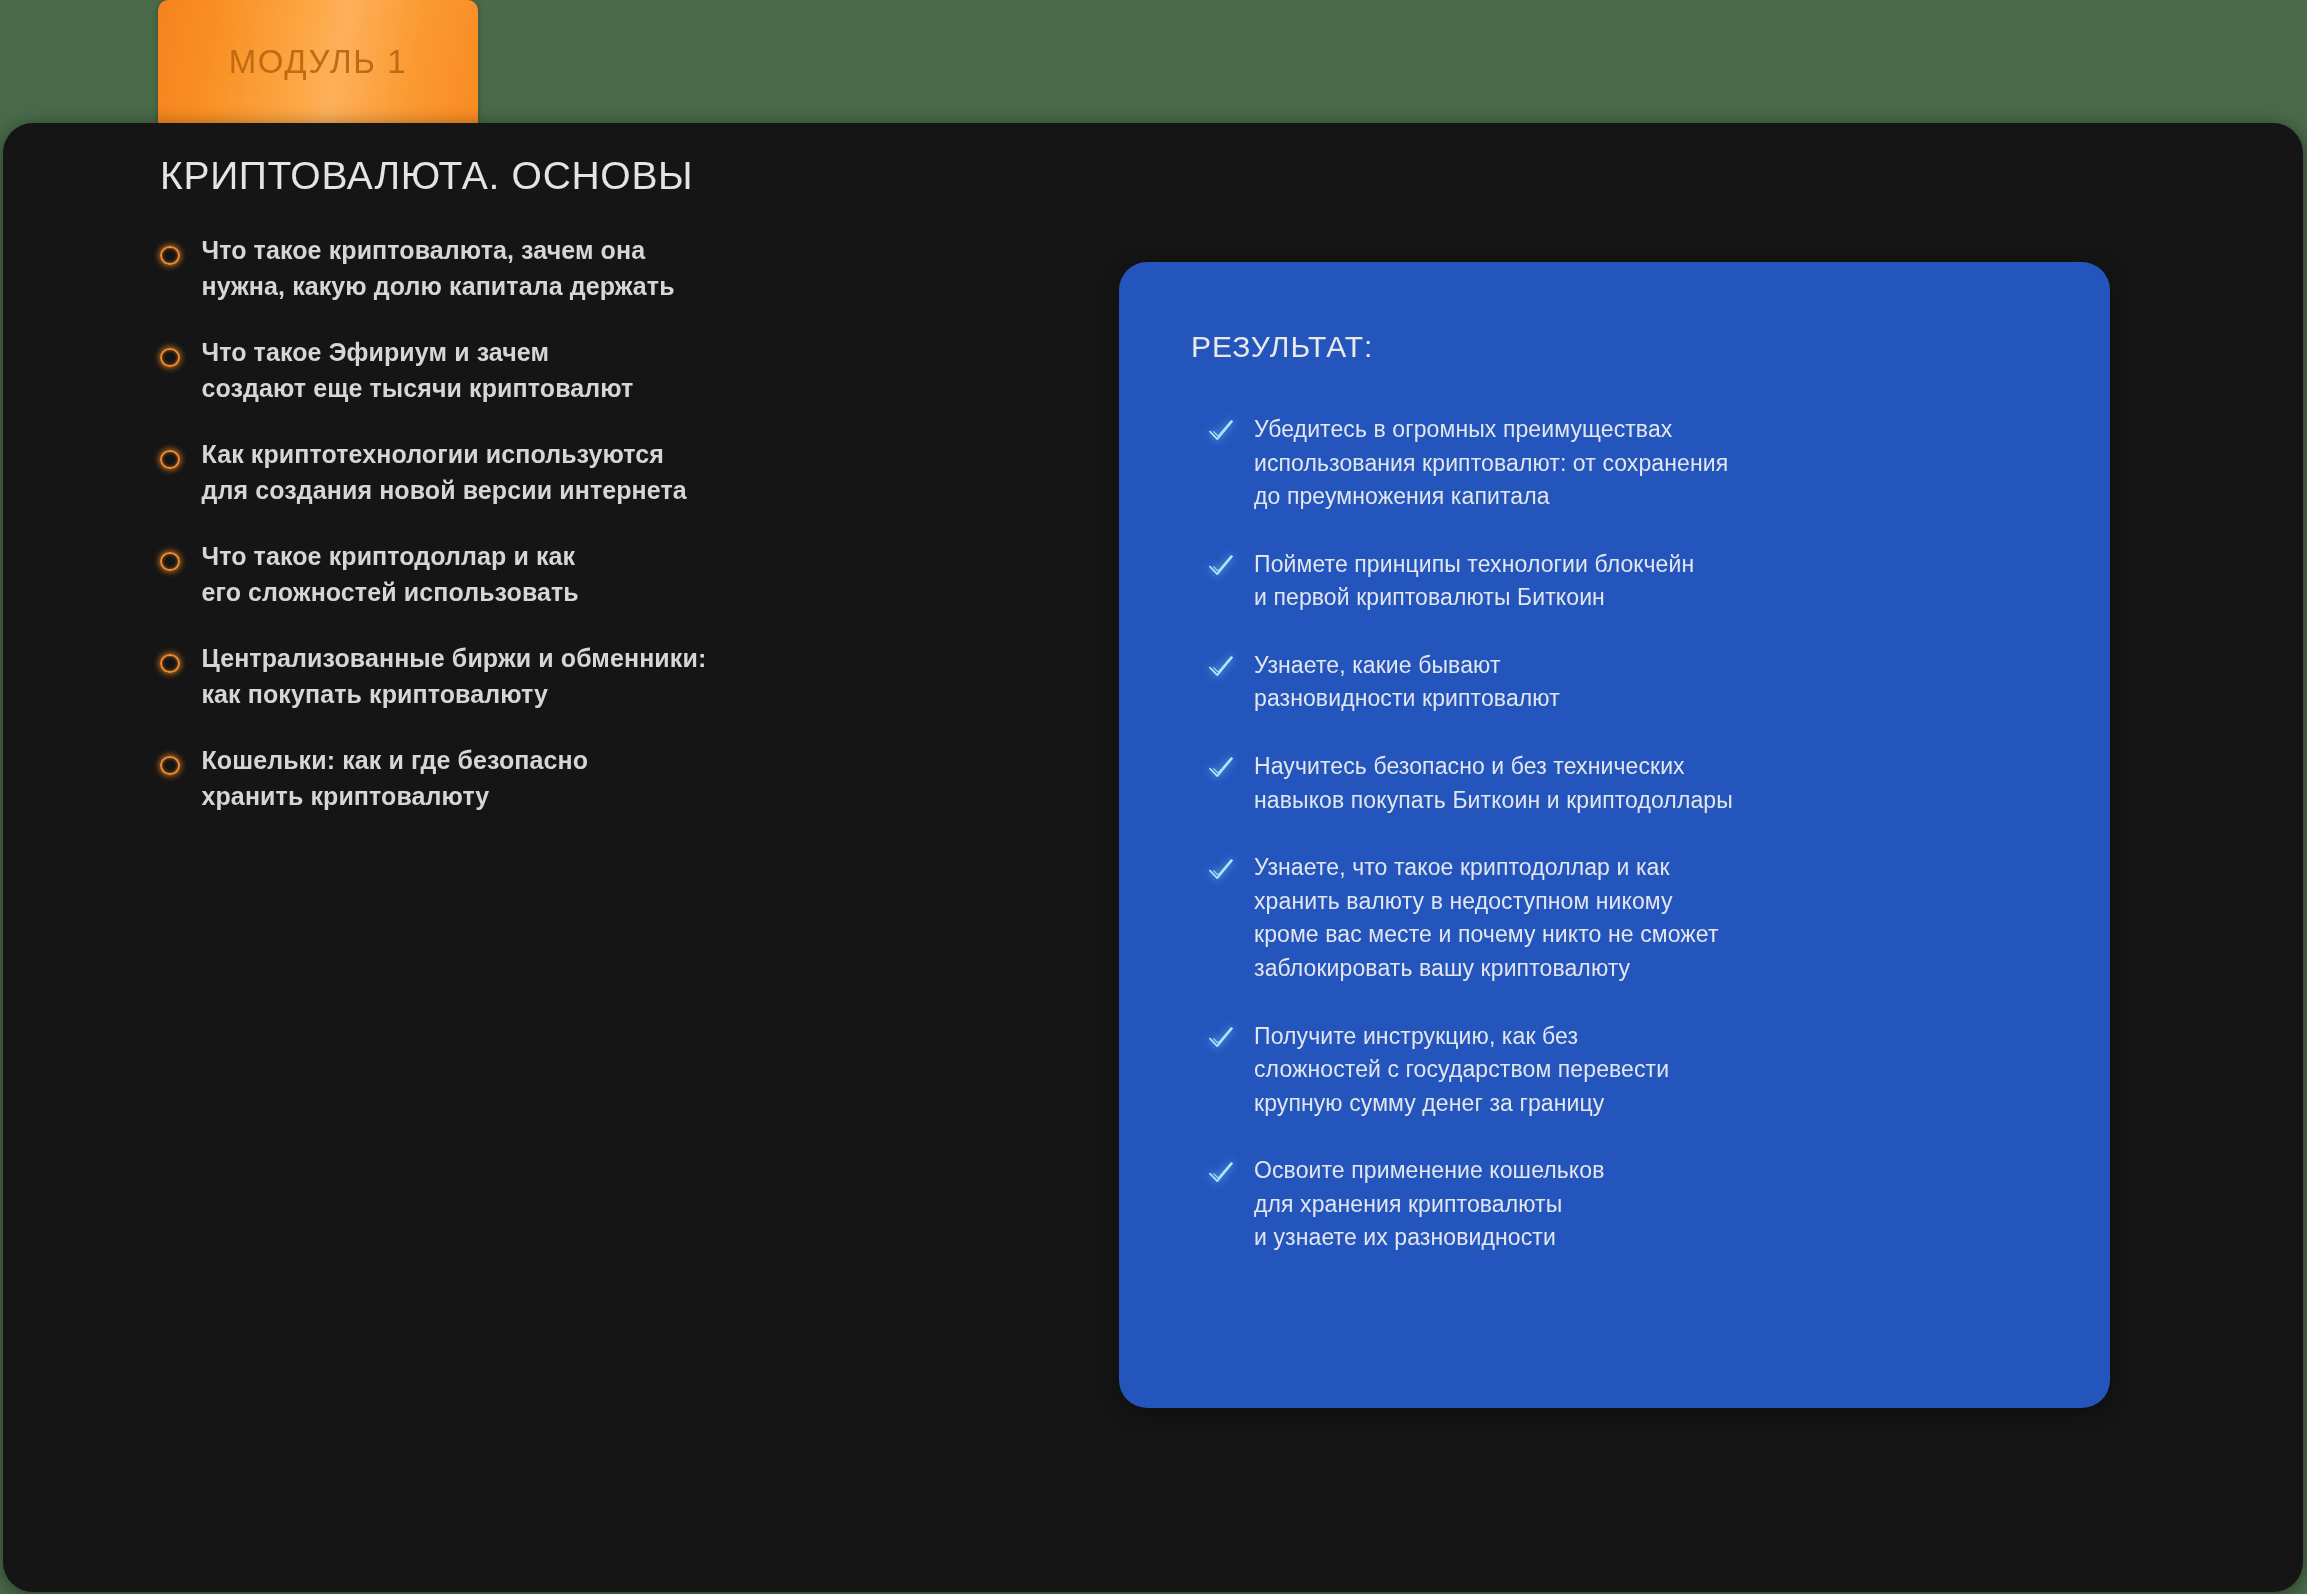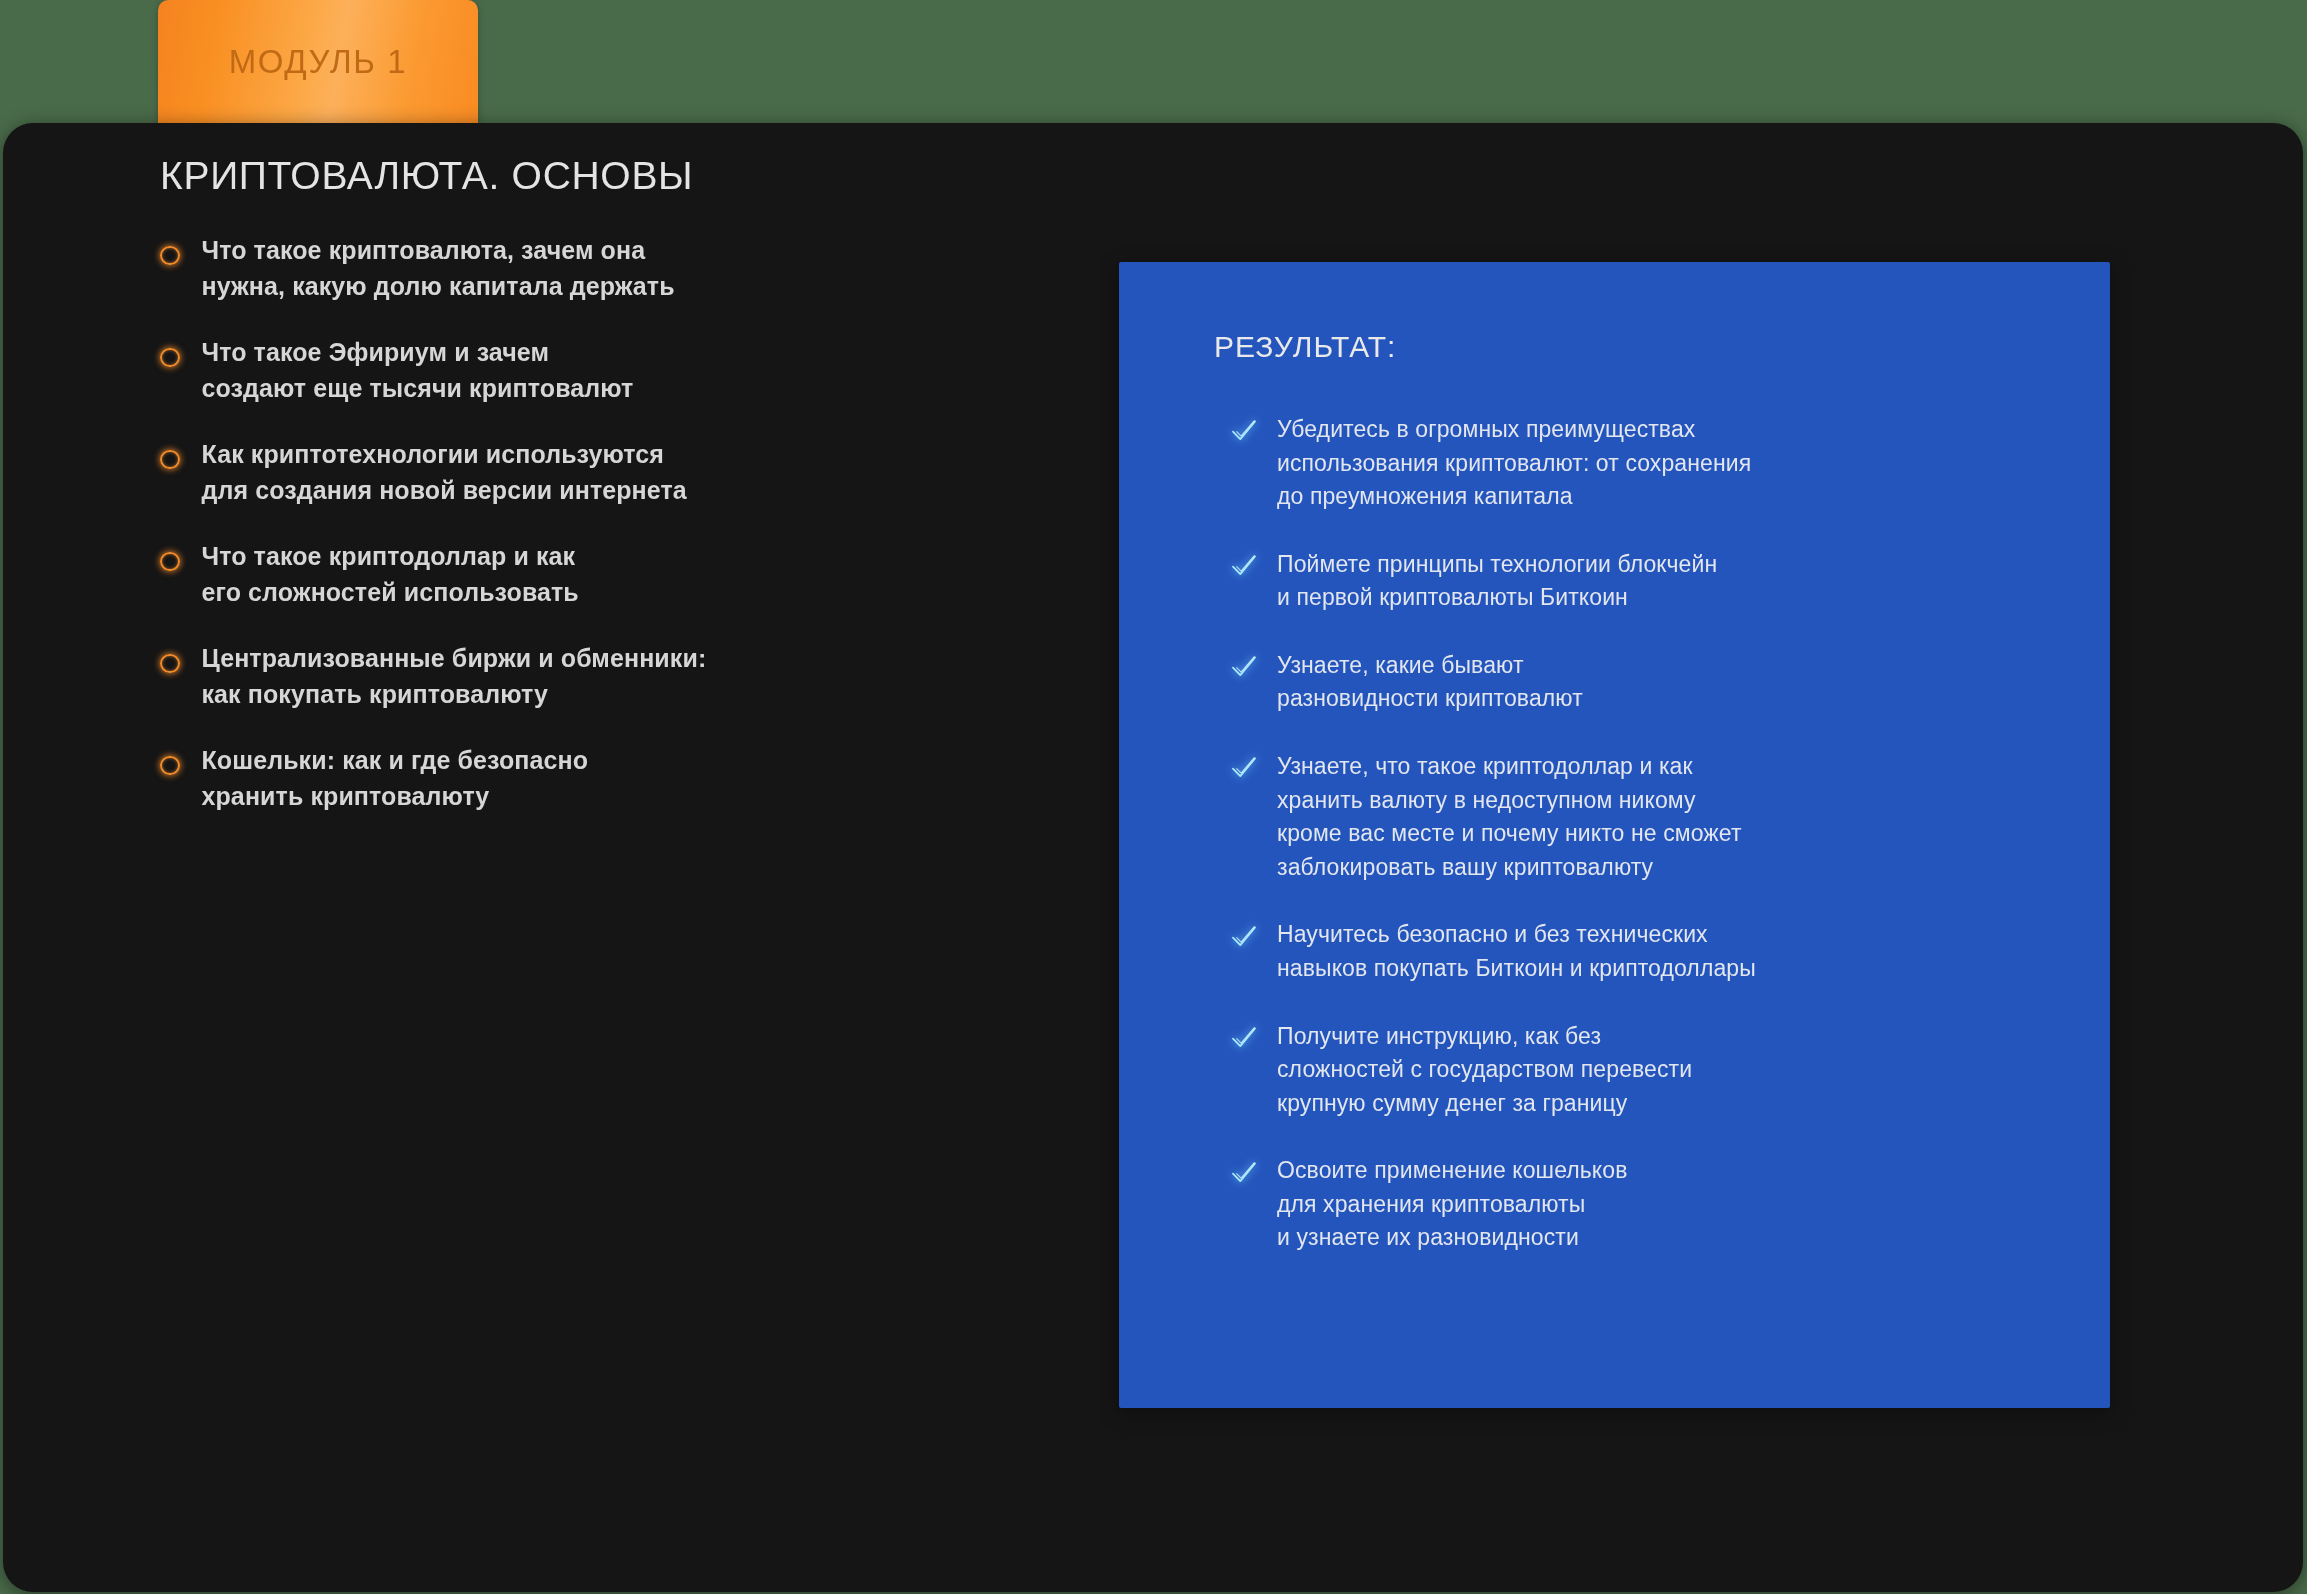--- a/index.html
+++ b/index.html
@@ -113,24 +113,24 @@
   }
 
   
   .result-panel {
     position: absolute;
     left: 1119px;
     top: 262px;
     width: 991px;
     height: 1146px;
     background: #2455bd;
-    border-radius: 2px;
+    border-radius: 28px;
     box-shadow: 0 4.4px 19px rgba(0,0,0,0.35);
     box-sizing: border-box;
-    padding: 68px 44px 30px 95px;
+    padding: 68px 44px 30px 72px;
   }
   .result-title {
     font-size: 30px;
     letter-spacing: 0.9px;
     color: #e9e9ea;
     font-weight: 400;
     margin: 0 0 49px 0;
   }
   .check-list {
     list-style: none;
@@ -245,42 +245,42 @@
         <span class="check-text">Узнаете, какие бывают
 разновидности криптовалют</span>
       </li>
       <li class="check-item">
         <span class="check-icon">
           <svg viewBox="0 0 38 38">
             <path d="M4 20 L14 30 L34 6" fill="none" stroke="#a8eaff" stroke-width="2.4" stroke-linecap="round" stroke-linejoin="round"></path>
             <path d="M9 20 L15 26 L33 5" fill="none" stroke="#d8f6ff" stroke-width="1.4" stroke-linecap="round" stroke-linejoin="round" opacity="0.85"></path>
           </svg>
         </span>
+        <span class="check-text">Научитесь безопасно и без технических
+навыков покупать Биткоин и криптодоллары</span>
+      </li>
+      <li class="check-item">
+        <span class="check-icon">
+          <svg viewBox="0 0 38 38">
+            <path d="M4 20 L14 30 L34 6" fill="none" stroke="#a8eaff" stroke-width="2.4" stroke-linecap="round" stroke-linejoin="round"></path>
+            <path d="M9 20 L15 26 L33 5" fill="none" stroke="#d8f6ff" stroke-width="1.4" stroke-linecap="round" stroke-linejoin="round" opacity="0.85"></path>
+          </svg>
+        </span>
         <span class="check-text">Узнаете, что такое криптодоллар и как
 хранить валюту в недоступном никому
 кроме вас месте и почему никто не сможет
 заблокировать вашу криптовалюту</span>
       </li>
       <li class="check-item">
         <span class="check-icon">
           <svg viewBox="0 0 38 38">
             <path d="M4 20 L14 30 L34 6" fill="none" stroke="#a8eaff" stroke-width="2.4" stroke-linecap="round" stroke-linejoin="round"></path>
             <path d="M9 20 L15 26 L33 5" fill="none" stroke="#d8f6ff" stroke-width="1.4" stroke-linecap="round" stroke-linejoin="round" opacity="0.85"></path>
           </svg>
         </span>
-        <span class="check-text">Научитесь безопасно и без технических
-навыков покупать Биткоин и криптодоллары</span>
-      </li>
-      <li class="check-item">
-        <span class="check-icon">
-          <svg viewBox="0 0 38 38">
-            <path d="M4 20 L14 30 L34 6" fill="none" stroke="#a8eaff" stroke-width="2.4" stroke-linecap="round" stroke-linejoin="round"></path>
-            <path d="M9 20 L15 26 L33 5" fill="none" stroke="#d8f6ff" stroke-width="1.4" stroke-linecap="round" stroke-linejoin="round" opacity="0.85"></path>
-          </svg>
-        </span>
         <span class="check-text">Получите инструкцию, как без
 сложностей с государством перевести
 крупную сумму денег за границу</span>
       </li>
       <li class="check-item">
         <span class="check-icon">
           <svg viewBox="0 0 38 38">
             <path d="M4 20 L14 30 L34 6" fill="none" stroke="#a8eaff" stroke-width="2.4" stroke-linecap="round" stroke-linejoin="round"></path>
             <path d="M9 20 L15 26 L33 5" fill="none" stroke="#d8f6ff" stroke-width="1.4" stroke-linecap="round" stroke-linejoin="round" opacity="0.85"></path>
           </svg>

